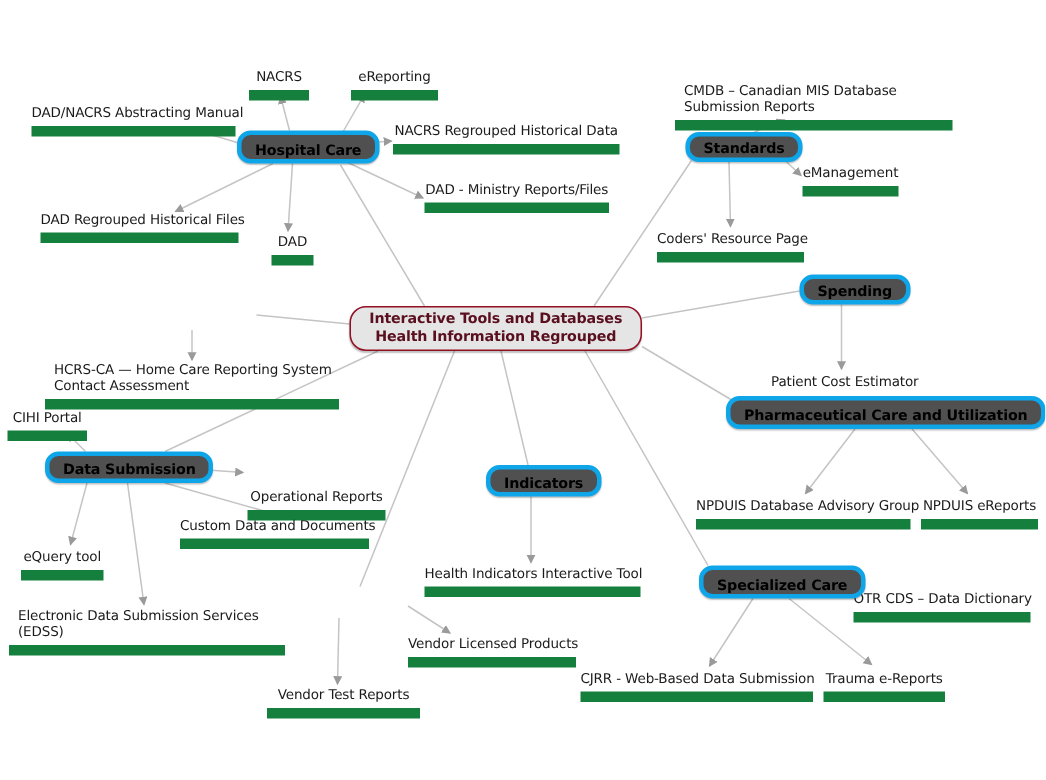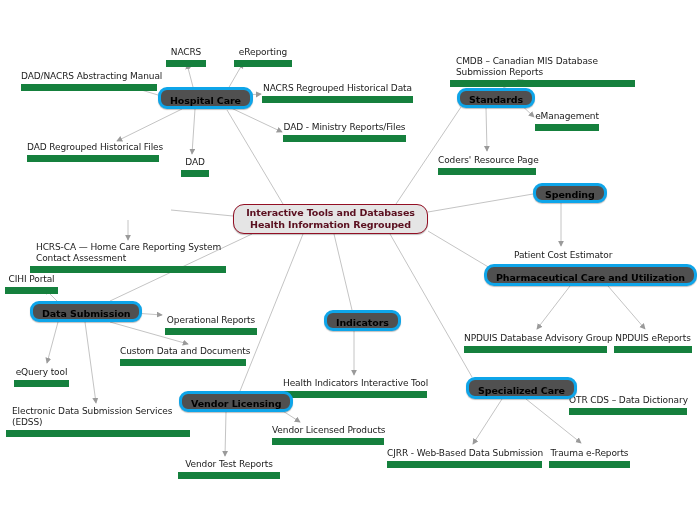--- a/index.html
+++ b/index.html
@@ -97,31 +97,28 @@
     </div>
     <div class="cat-node" style="left: 158px; top: 87px; min-width: 76px; height: 22px;">
       <span>Hospital Care</span>
     </div>
     <div class="cat-node" style="left: 457px; top: 88px; min-width: 59px; height: 20px;">
       <span>Standards</span>
     </div>
     <div class="cat-node" style="left: 533px; top: 183px; min-width: 56px; height: 20px;">
       <span>Spending</span>
     </div>
-    <div class="cat-node" style="left: 484px; top: 264px; min-width: 182px; height: 22px; border-radius: 10px;">
+    <div class="cat-node" style="left: 484px; top: 264px; min-width: 182px; height: 22px;">
       <span>Pharmaceutical Care and Utilization</span>
     </div>
     <div class="cat-node" style="left: 30px; top: 301px; min-width: 90px; height: 21px;">
       <span>Data Submission</span>
     </div>
     <div class="cat-node" style="left: 324px; top: 310px; min-width: 60px; height: 21px;">
       <span>Indicators</span>
-    </div>
-    <div class="cat-node" style="left: 179px; top: 391px; min-width: 93px; height: 21px;">
-      <span>Vendor Licensing</span>
     </div>
     <div class="cat-node" style="left: 466px; top: 377px; min-width: 88px; height: 22px;">
       <span>Specialized Care</span>
     </div>
     <div class="leaf c u" style="left: 166px; top: 47px; width: 40px;">
       <div>NACRS</div>
     </div>
     <div class="leaf c u" style="left: 234px; top: 47px; width: 58px;">
       <div>eReporting</div>
     </div>
@@ -153,21 +150,21 @@
     <div class="leaf l u" style="left: 30px; top: 242px; width: 196px;">
       <div>HCRS-CA — Home Care Reporting System</div>
       <div>Contact Assessment</div>
     </div>
     <div class="leaf c u" style="left: 5px; top: 274px; width: 53px;">
       <div>CIHI Portal</div>
     </div>
     <div class="leaf c" style="left: 514px; top: 250px; width: 96px;">
       <div>Patient Cost Estimator</div>
     </div>
-    <div class="leaf c u" style="left: 165px; top: 315px; width: 92px;">
+    <div class="leaf c u" style="left: 165px; top: 327px; width: 92px;">
       <div>Operational Reports</div>
     </div>
     <div class="leaf c u" style="left: 464px; top: 333px; width: 143px;">
       <div>NPDUIS Database Advisory Group</div>
     </div>
     <div class="leaf c u" style="left: 614px; top: 333px; width: 78px;">
       <div>NPDUIS eReports</div>
     </div>
     <div class="leaf c u" style="left: 120px; top: 346px; width: 126px;">
       <div>Custom Data and Documents</div>

